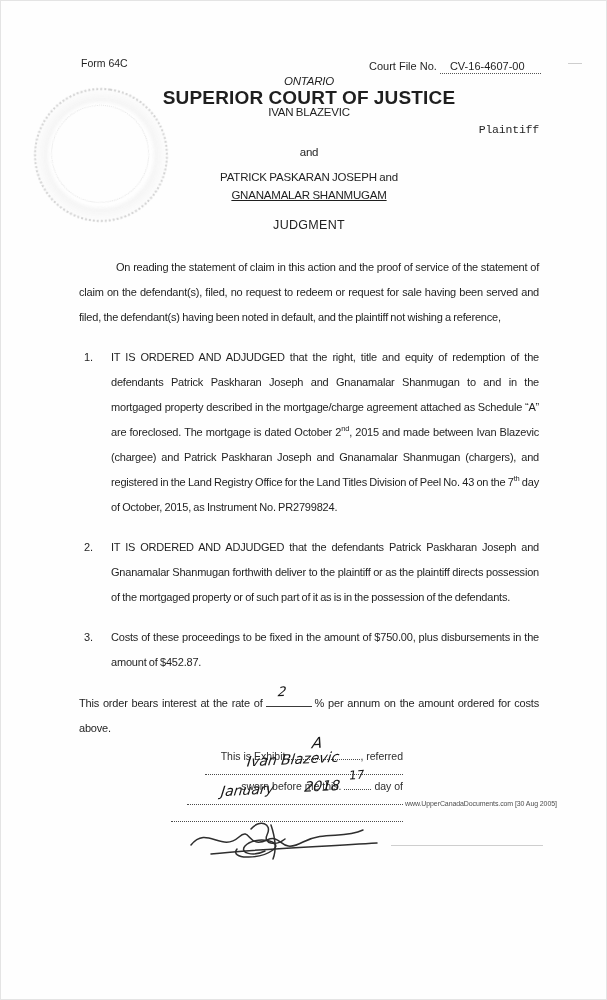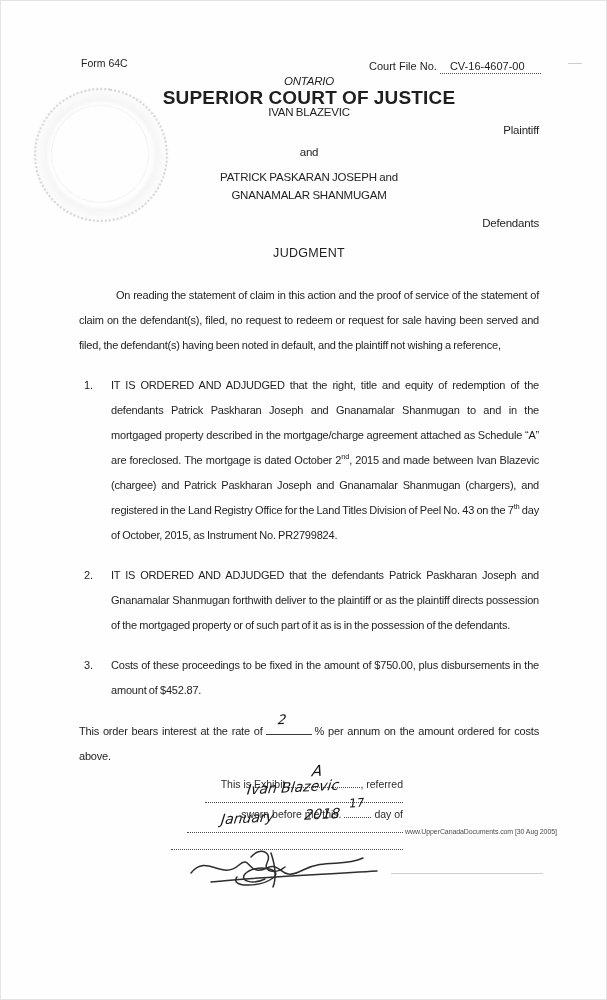--- a/index.html
+++ b/index.html
@@ -35,24 +35,24 @@
     font-size:11px;letter-spacing:-0.2px;word-spacing:-0.5px;line-height:25px;
   }
   .c{text-align:center;}
   .r{text-align:right;}
   .hdr-ontario{font-style:italic;font-size:11.5px;line-height:14px;}
   .hdr-court{font-weight:bold;font-size:19px;line-height:16px;letter-spacing:0.2px;margin-top:2px;}
   .between{font-size:11.5px;line-height:14px;margin-top:14px;}
   .party{font-size:11.5px;line-height:14px;}
   .plaintiff-name{margin-top:-1px;}
   .role{font-size:11.5px;line-height:14px;}
-  .role-plaintiff{margin-top:4px;}
+  .role-plaintiff{margin-top:4px;font-family:Liberation Mono, monospace;}
   .and-sep{font-size:11.5px;line-height:14px;margin-top:8px;}
   .def-line1{margin-top:11px;text-align:center;}
-  .def-line2{margin-top:4px;}
+  .def-line2{margin-top:4px;text-decoration:underline;}
   .role-defendants{margin-top:14px;}
   .doc-title{font-weight:normal;font-size:12.5px;line-height:16px;letter-spacing:0.3px;margin-top:15px;}
   .intro{margin-top:22px;text-align:justify;text-indent:37px;}
   
   .num-para{display:flex;margin-top:15px;}
   .num{flex:none;width:32px;padding-left:5px;box-sizing:border-box;}
   .para-body{flex:1;text-align:justify;}
   sup{font-size:7.5px;line-height:0;vertical-align:super;}
   
   .interest{margin-top:16px;text-align:justify;}
@@ -108,21 +108,20 @@
 
   <div class="content">
     <div class="c hdr-ontario">ONTARIO</div>
     <div class="c hdr-court">SUPERIOR COURT OF JUSTICE</div>
 
     <div class="c party plaintiff-name">IVAN BLAZEVIC</div>
     <div class="r role role-plaintiff">Plaintiff</div>
     <div class="c and-sep">and</div>
     <div class="c party def-line1">PATRICK PASKARAN JOSEPH and</div>
     <div class="c party def-line2">GNANAMALAR SHANMUGAM</div>
-    <div class="r role role-defendants">Defendants</div>
 
     <div class="c doc-title">JUDGMENT</div>
 
     <div class="intro">On reading the statement of claim in this action and the proof of service of the statement of claim on the defendant(s), filed, no request to redeem or request for sale having been served and filed, the defendant(s) having been noted in default, and the plaintiff not wishing a reference,</div>
 
     <div>
         <div class="num-para">
           <div class="num">1.</div>
           <div class="para-body"><span>IT IS ORDERED AND ADJUDGED that the right, title and equity of redemption of the defendants Patrick Paskharan Joseph and Gnanamalar Shanmugan to and in the mortgaged property described in the mortgage/charge agreement attached as Schedule “A” are foreclosed.  The mortgage is dated October 2</span><sup>nd</sup><span>, 2015 and made between Ivan Blazevic (chargee) and Patrick Paskharan Joseph and Gnanamalar Shanmugan (chargers), and registered in the Land Registry Office for the Land Titles Division of Peel No. 43 on the 7</span><sup>th</sup><span> day of October, 2015, as Instrument No. PR2799824.</span></div>
         </div>

